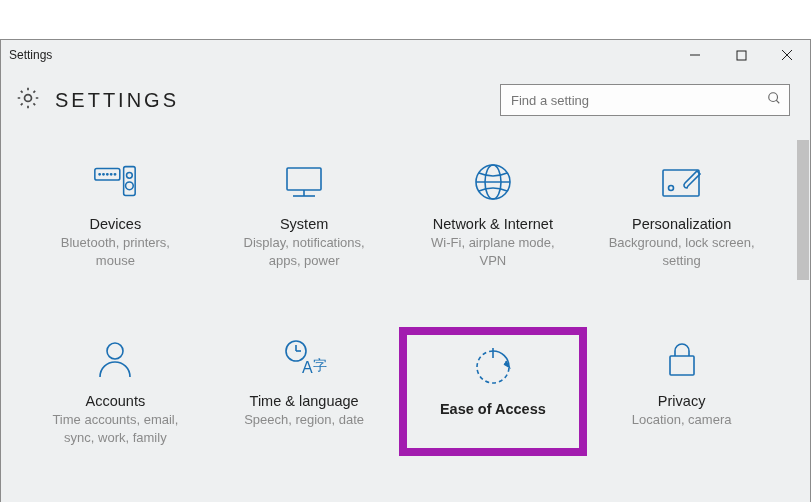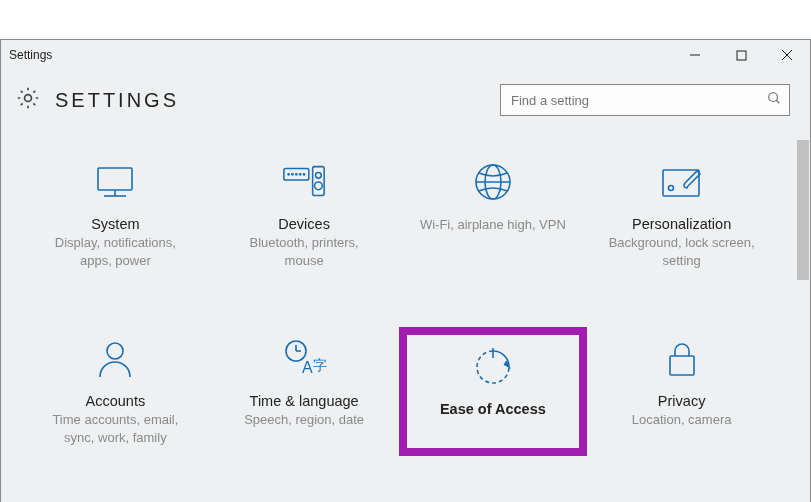--- a/index.html
+++ b/index.html
@@ -79,59 +79,60 @@
       </span>
     </div>
   </div>
 
   <div class="body">
     <div class="scroll-area">
       <div class="grid">
 
         <div class="tile">
           <span class="ico">
-            <svg width="46" height="40" viewBox="0 0 46 40">
-                <rect x="6" y="6" width="34" height="22" rx="1"></rect>
-                <line x1="12" y1="34" x2="34" y2="34"></line>
-                <line x1="23" y1="28" x2="23" y2="34"></line>
-              </svg>
-          </span>
-          <div class="label">System</div>
-          <div class="desc">Display, notifications, apps, power</div>
-        </div>
-
-        <div class="tile">
-          <span class="ico">
             <svg width="50" height="40" viewBox="0 0 50 40">
               <rect x="4" y="6" width="26" height="12" rx="2"></rect>
               <circle cx="9" cy="12" r="0.7" fill="#1b6fb3"></circle>
                 <circle cx="13" cy="12" r="0.7" fill="#1b6fb3"></circle>
                 <circle cx="17" cy="12" r="0.7" fill="#1b6fb3"></circle>
                 <circle cx="21" cy="12" r="0.7" fill="#1b6fb3"></circle>
                 <circle cx="25" cy="12" r="0.7" fill="#1b6fb3"></circle>
               <rect x="34" y="4" width="12" height="30" rx="2"></rect>
               <circle cx="40" cy="13" r="3"></circle>
                 <circle cx="40" cy="24" r="4"></circle>
             </svg>
           </span>
           <div class="label">Devices</div>
           <div class="desc">Bluetooth, printers, mouse</div>
         </div>
 
         <div class="tile">
           <span class="ico">
+            <svg width="46" height="40" viewBox="0 0 46 40">
+                <rect x="6" y="6" width="34" height="22" rx="1"></rect>
+                <line x1="12" y1="34" x2="34" y2="34"></line>
+                <line x1="23" y1="28" x2="23" y2="34"></line>
+              </svg>
+          </span>
+          <div class="label">System</div>
+          <div class="desc">Display, notifications, apps, power</div>
+        </div>
+
+        <div class="tile">
+          <span class="ico">
             <svg width="42" height="42" viewBox="0 0 42 42">
               <circle cx="21" cy="21" r="17"></circle>
               <ellipse cx="21" cy="21" rx="8" ry="17"></ellipse>
               <line x1="4" y1="21" x2="38" y2="21"></line>
               <path d="M7 12 Q21 18 35 12"></path>
               <path d="M7 30 Q21 24 35 30"></path>
             </svg>
           </span>
-          <div class="desc">Wi-Fi, airplane high, VPN</div>
+          <div class="label">Network &amp; Internet</div>
+          <div class="desc">Wi-Fi, airplane mode, VPN</div>
         </div>
 
         <div class="tile">
           <span class="ico">
             <svg width="46" height="40" viewBox="0 0 46 40">
               <rect x="4" y="8" width="36" height="26" rx="1"></rect>
               <path d="M28 26c-3 0-4-3-2-5l12-12 3 3-12 12c-0.5 0.5-1 2-1 2z"></path>
               <circle cx="12" cy="26" r="2.5"></circle>
             </svg>
           </span>

